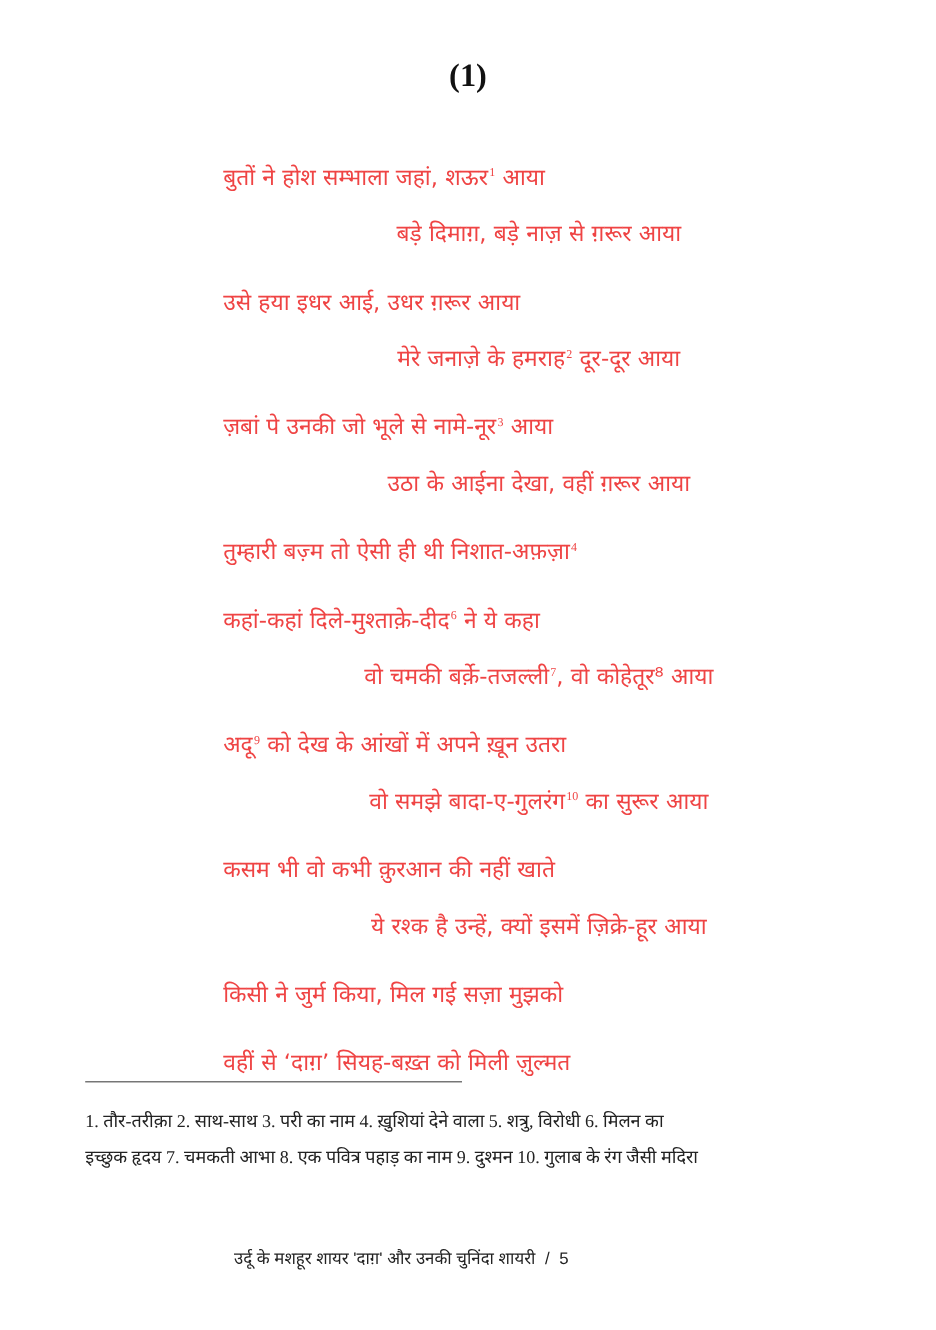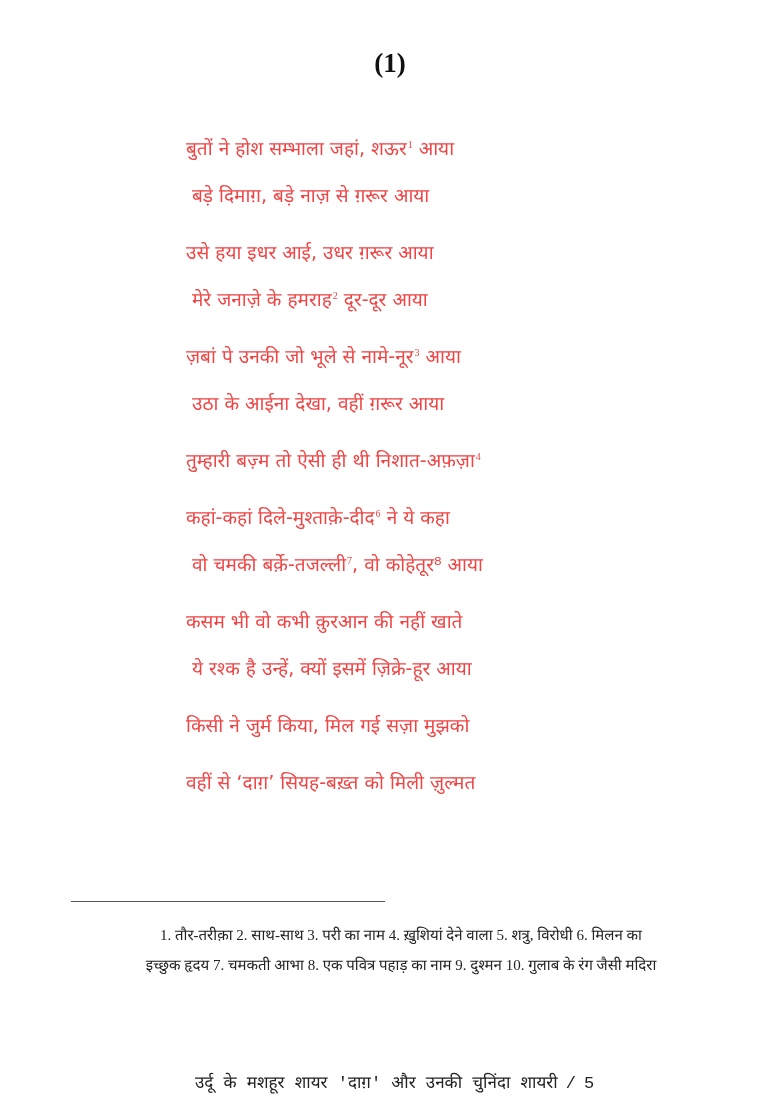--- a/index.html
+++ b/index.html
@@ -1,26 +1,26 @@
 <!DOCTYPE html>
 <html><head>
 <meta charset="utf-8">
 <style>
   html, body { margin:0; padding:0; background:#ffffff; }
   body { width:780px; height:1108px; position:relative; overflow:hidden; color:#1a1a1a; font-family:"DejaVu Sans","Liberation Sans",sans-serif; }
   .heading { position:absolute; top:48px; left:0; width:780px; text-align:center; font-family:"Liberation Serif","DejaVu Serif",serif; font-weight:bold; font-size:27px; color:#111; }
   .poem { position:absolute; left:186px; top:125px; width:520px; }
   .couplet { margin-bottom:10px; }
   .line { font-size:19px; line-height:47px; white-space:nowrap; color:#ef4444; }
-  .line.second { padding-left:6px; }
+  .line.second { padding-left:6px;text-align:center; }
   .line sup { font-family:"Liberation Serif",serif; font-size:10px; vertical-align:top; position:relative; top:-4px; margin-left:1px; }
   .divider { position:absolute; left:71px; top:901px; width:314px; height:0; border-top:1.5px solid #555; }
   .footnotes { position:absolute; left:71px; top:920px; width:660px; font-family:"Liberation Serif","DejaVu Sans",serif; font-size:15px; line-height:30px; color:#222; }
-  .footnotes div { white-space:nowrap;text-align:center; }
-  .footer { position:absolute; top:1070px; left:195px; font-family:Liberation Mono, monospace; font-size:17px; color:#222; white-space:nowrap; }
+  .footnotes div { white-space:nowrap; }
+  .footer { position:absolute; top:1038px; left:195px; font-family:Liberation Sans, sans-serif; font-size:14px; color:#222; white-space:nowrap; }
   .footer .sep { margin:0 8px; }
 </style>
 </head>
 <body>
 
 <div class="heading">(1)</div>
 
 <div class="poem">
   <div class="couplet">
     <div class="line"><span>बुतों ने होश सम्भाला जहां, शऊर</span><sup>1</sup><span> आया</span></div>
@@ -35,20 +35,24 @@
     <div class="line second"><span>उठा के आईना देखा, वहीं ग़रूर आया</span></div>
   </div>
   <div class="couplet">
     <div class="line"><span>तुम्हारी बज़्म तो ऐसी ही थी निशात-अफ़ज़ा</span><sup>4</sup></div>
   </div>
   <div class="couplet">
     <div class="line"><span>कहां-कहां दिले-मुश्ताक़े-दीद</span><sup>6</sup><span> ने ये कहा</span></div>
     <div class="line second"><span>वो चमकी बर्क़े-तजल्ली</span><sup>7</sup><span>, वो कोहेतूर⁸ आया</span></div>
   </div>
   <div class="couplet">
+    <div class="line"><span>अदू</span><sup>9</sup><span> को देख के आंखों में अपने ख़ून उतरा</span></div>
+    <div class="line second"><span>वो समझे बादा-ए-गुलरंग</span><sup>10</sup><span> का सुरूर आया</span></div>
+  </div>
+  <div class="couplet">
     <div class="line"><span>कसम भी वो कभी क़ुरआन की नहीं खाते</span></div>
     <div class="line second"><span>ये रश्क है उन्हें, क्यों इसमें ज़िक्रे-हूर आया</span></div>
   </div>
   <div class="couplet">
     <div class="line"><span>किसी ने जुर्म किया, मिल गई सज़ा मुझको</span></div>
   </div>
   <div class="couplet">
     <div class="line"><span>वहीं से ‘दाग़’ सियह-बख़्त को मिली ज़ुल्मत</span></div>
   </div>
 </div>

